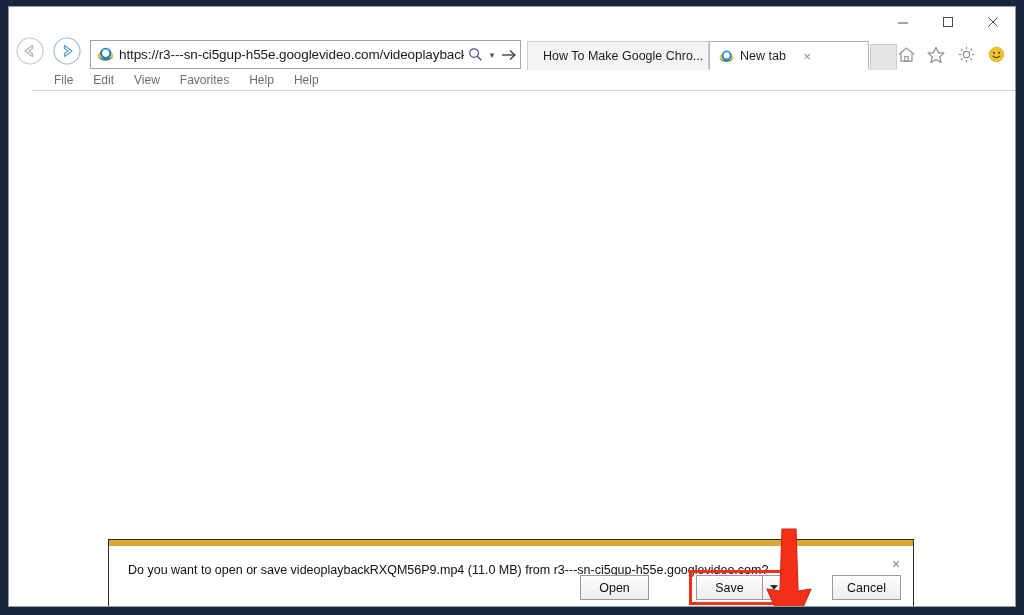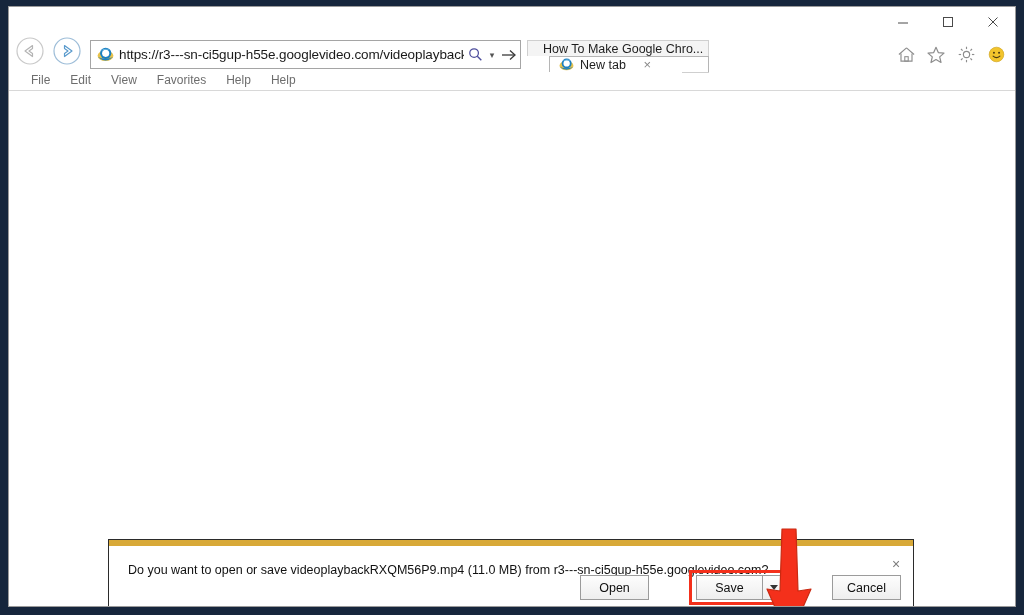--- a/index.html
+++ b/index.html
@@ -91,21 +91,20 @@
     display: flex; align-items: center; justify-content: center;
     font-size: 9px; color: #555;
   }
 
   
   #tab-strip {
     position: absolute;
     left: 518px; top: 33px;
     display: flex; align-items: flex-end;
     height: 30px;
-    flex-direction: column;
   }
   .tab {
     height: 29px;
     display: flex; align-items: center;
     padding: 0 8px 0 9px;
     border: 1px solid #c3c3c3;
     border-bottom: none;
     font-size: 12.5px;
     color: #1d1d1d;
     white-space: nowrap;
@@ -141,20 +140,21 @@
     display: flex; align-items: center; justify-content: center;
   }
 
   
   #menubar {
     height: 21px;
     background: #ffffff;
     border-bottom: 1px solid #d8d8d8;
     display: flex; align-items: center;
     padding-left: 12px;
+    margin-left: 23px;
   }
   .menu-item {
     font-size: 12px;
     color: #6d6d6d;
     padding: 0 10px;
     line-height: 20px;
     white-space: nowrap;
   }
 
   

